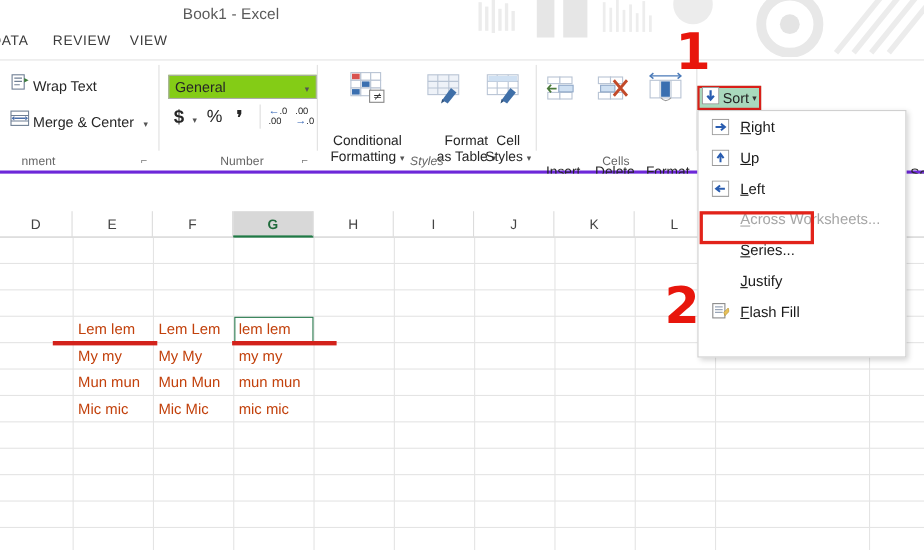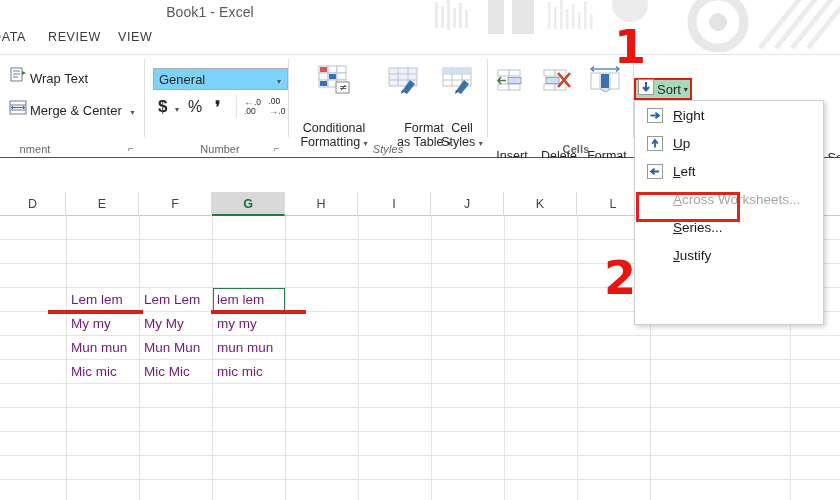--- a/index.html
+++ b/index.html
@@ -31,21 +31,21 @@
     position: absolute; top: 0; font-size: 12.5px; color: #3b3b3b;
     letter-spacing: .6px; cursor: default;
   }
   .tab-data   { left: -8px; }
   .tab-review { left: 48px; }
   .tab-view   { left: 118px; }
 
   
   .ribbon {
     position: absolute; top: 54px; left: 0; width: 840px; height: 104px;
-    background: #fff; border-top: 1px solid #e3e3e3; border-bottom: 1px solid #6d28d9;
+    background: #fff; border-top: 1px solid #e3e3e3; border-bottom: 3px solid #6d28d9;
   }
   .grp-sep { position: absolute; top: 4px; width: 1px; height: 78px; background: #e0e0e0; }
   .grp-label {
     position: absolute; bottom: 2px; font-size: 11px; color: #666;
     text-align: center; letter-spacing: .1px;
   }
   .dlg-launcher {
     position: absolute; bottom: 3px; width: 11px; height: 11px;
     font-size: 10px; color: #7a7a7a; line-height: 11px;
   }
@@ -55,21 +55,21 @@
     position: absolute; font-size: 13px; color: #262626; white-space: nowrap;
   }
   .wrap-text   { top: 16px; left: 30px; }
   .merge-center{ top: 48px; left: 30px; }
   .ic-wrap  { position: absolute; top: 12px; left: 10px; }
   .ic-merge { position: absolute; top: 45px; left: 9px; }
 
   
   .numfmt-box {
     position: absolute; top: 13px; left: 153px; width: 135px; height: 22px;
-    border: 1px solid #ababab; background: #7dd3fc;
+    border: 1px solid #ababab; background: #84cc16;
   }
   .numfmt-val { position: absolute; top: 3px; left: 5px; font-size: 13px; color: #262626; }
   .numfmt-arrow { position: absolute; top: 8px; right: 6px; font-size: 8px; color: #555; }
   .numbtn { position: absolute; color: #262626; white-space: nowrap; }
   .b-dollar { top: 42px; left: 158px; font-size: 17px; font-weight: bold; }
   .b-dollar-ar { top: 50px; left: 175px; font-size: 8px; color: #555; }
   .b-pct { top: 43px; left: 188px; font-size: 16px; }
   .b-comma { top: 42px; left: 215px; font-size: 17px; font-weight: bold; }
   .num-divider { position: absolute; top: 40px; left: 236px; width: 1px; height: 22px; background: #ddd; }
   .dec-grp { position: absolute; top: 42px; left: 244px; }
@@ -128,21 +128,21 @@
   }
   .col-cell.sel {
     background: #d8d8d8; color: #1f6b3b; font-weight: bold;
     border-bottom: 2px solid #1f7a45;
   }
   .gridwrap { position: absolute; top: 58px; left: 0; width: 840px; height: 284px; overflow: hidden; }
   .grow { position: absolute; left: 0; width: 840px; height: 24px; border-bottom: 1px solid #e4e4e4; }
   .gvline { position: absolute; top: 0; width: 1px; height: 284px; background: #e4e4e4; }
   .cellval {
     position: absolute; height: 24px; line-height: 24px; font-size: 13.5px;
-    color: #701a75; white-space: nowrap; padding-left: 3px;
+    color: #c2410c; white-space: nowrap; padding-left: 3px;
   }
   .selbox {
     position: absolute; border: 1px solid #2a7a4e; z-index: 3; pointer-events: none;
   }
   .underline { position: absolute; height: 4px; background: #d3221b; z-index: 4; }
 
   
   .fillmenu {
     position: absolute; top: 100px; left: 634px; width: 190px; height: 225px;
     background: #fff; border: 1px solid #d0d0d0; box-shadow: 2px 2px 5px rgba(0,0,0,.18);
@@ -378,21 +378,21 @@
             <line x1="21" y1="8" x2="21" y2="24"></line>
         </g>
         <rect x="12" y="9" width="8" height="14" fill="#3a6fb0"></rect>
         <path d="M12 24 Q16 29 21 24" stroke="#999" fill="none"></path>
       </svg>
     </span>
     <div class="cell-item ci-format">
       <span>Format</span>
     </div>
     <div class="drop-caret" style="top:112px;left:604px;">▾</div>
-    <div class="grp-label" style="left:506px;width:140px;font-weight:bold;">Cells</div>
+    <div class="grp-label" style="left:490px;width:140px;">Cells</div>
     <div class="grp-sep" style="left:633px;"></div>
 
     <div class="autosum-sig">Σ</div>
     <div class="autosum-lbl">AutoSum</div>
     <div class="autosum-car">▾</div>
 
     <span style="position:absolute;top:55px;left:740px;">
       <svg width="42" height="32" viewBox="0 0 42 32">
         <text x="0" y="13" font-size="13" fill="#3a6fb0" font-family="DejaVu Sans">A</text>
         <text x="0" y="27" font-size="13" fill="#3a6fb0" font-family="DejaVu Sans">Z</text>
@@ -520,19 +520,31 @@
       </div>
       <div class="mi disabled noicon">
         <span class="mtext"><u>A</u>cross Worksheets...</span>
       </div>
       <div class="mi noicon">
         <span class="mtext"><u>S</u>eries...</span>
       </div>
       <div class="mi noicon">
         <span class="mtext"><u>J</u>ustify</span>
       </div>
+      <div class="mi">
+        <span class="micon">
+          <svg width="16" height="16" viewBox="0 0 16 16">
+            <rect x="1" y="1" width="11" height="13" fill="#fff" stroke="#8a8a8a"></rect>
+            <line x1="3" y1="4" x2="10" y2="4" stroke="#9aa6b8"></line>
+            <line x1="3" y1="6.5" x2="10" y2="6.5" stroke="#9aa6b8"></line>
+            <line x1="3" y1="9" x2="10" y2="9" stroke="#9aa6b8"></line>
+            <path d="M11 9 L15 5 L16 8 L12 12 Z" fill="#e8c15a" stroke="#b79432" stroke-width="0.6"></path>
+          </svg>
+        </span>
+        <span class="mtext"><u>F</u>lash Fill</span>
+      </div>
     </div>
   <div class="flashhl"></div>
 
   <div class="anno anno-1">1</div>
   <div class="anno anno-2">2</div>
 
 </div>
 
 </body></html>

